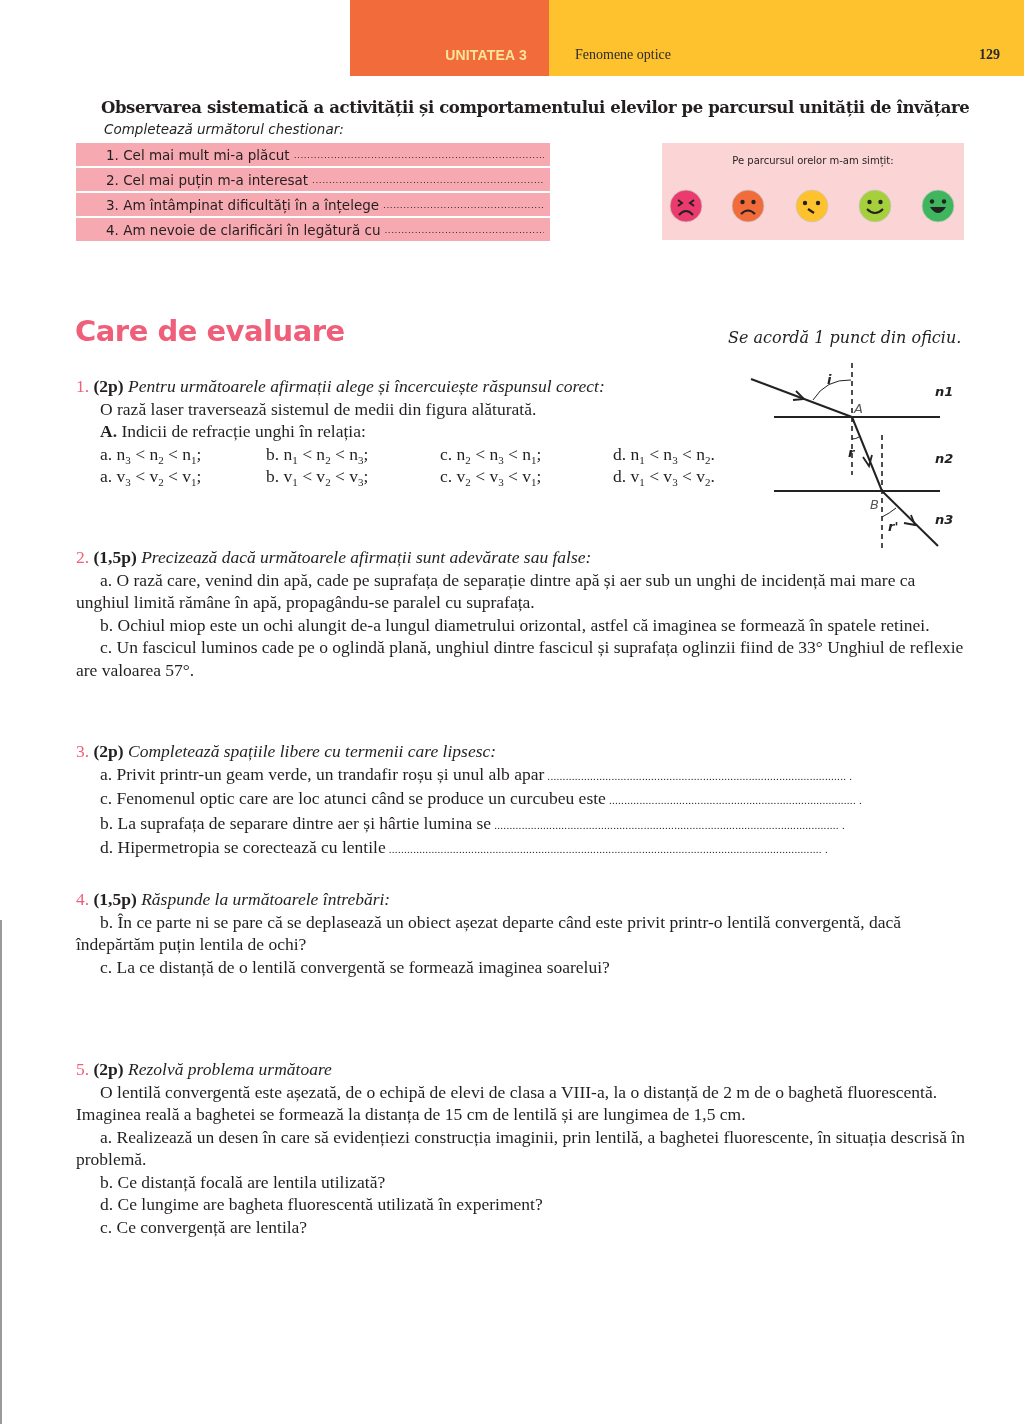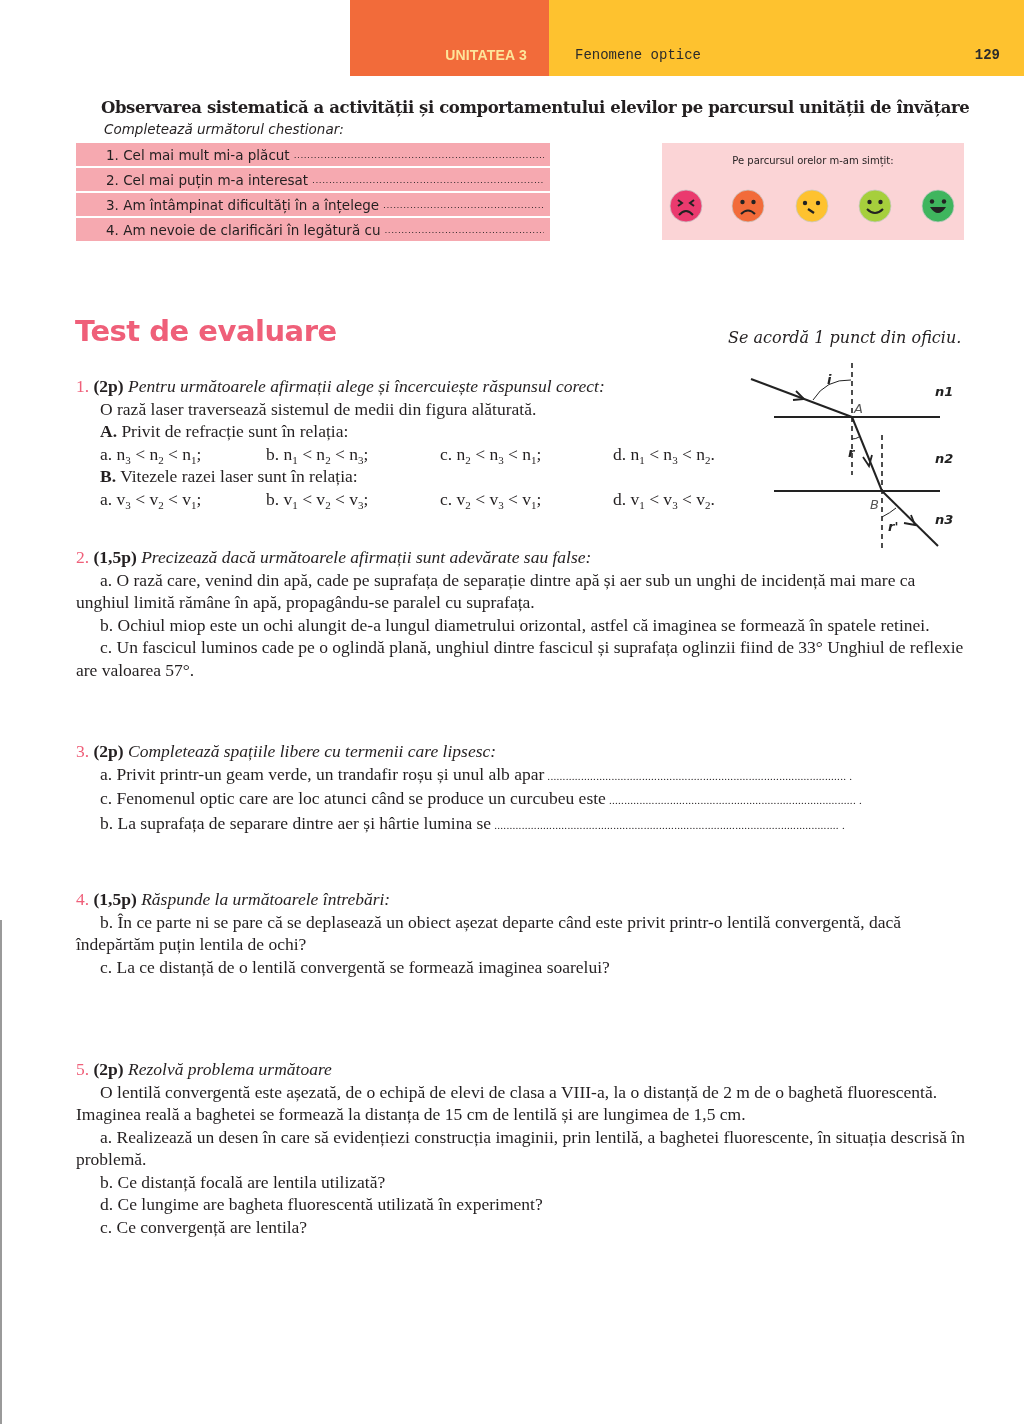--- a/index.html
+++ b/index.html
@@ -3,21 +3,21 @@
 <meta charset="utf-8">
 <style>
   html, body { margin:0; padding:0; }
   body { width:1024px; height:1424px; background:#ffffff; position:relative; overflow:hidden;
          font-family:"DejaVu Serif", serif; color:#231f20; }
   .header { position:absolute; left:350px; top:0; width:674px; height:76px; display:flex; }
   .hdr-unit { width:199px; background:#f26b3a; color:#fde59a; font-family:"Liberation Sans", sans-serif;
               font-weight:bold; font-size:14px; display:flex; align-items:flex-end; justify-content:flex-end;
               padding:0 22px 13px 0; box-sizing:border-box; letter-spacing:0.2px; }
   .hdr-title { flex:1; background:#fec22f; display:flex; align-items:flex-end; justify-content:space-between;
-               padding:0 24px 13px 26px; box-sizing:border-box; font-family:Liberation Mono, monospace;
+               padding:0 24px 13px 26px; box-sizing:border-box; font-family:Liberation Serif, serif;
                font-size:14px; color:#2b2b2b; }
   .hdr-title .page { font-weight:bold; }
 
   .obs-title { position:absolute; left:101px; top:98px; font-family:"DejaVu Serif", serif; font-weight:bold;
                font-size:16.5px; letter-spacing:-0.4px; color:#231f20; }
   .obs-sub { position:absolute; left:104px; top:121px; font-family:"DejaVu Sans", sans-serif; font-style:italic;
              font-size:13.5px; color:#231f20; }
   .quest { position:absolute; left:76px; top:143px; width:474px; }
   .quest-row { height:23px; background:#f6a9b0; margin-bottom:2px; display:flex; align-items:center;
                padding-left:30px; box-sizing:border-box; font-family:"DejaVu Sans", sans-serif; font-size:13.5px;
@@ -113,44 +113,40 @@
     </svg>
     <svg class="face" style="left:259px" viewBox="0 0 34 34">
       <circle cx="17" cy="17" r="16" fill="#3fb55e" stroke="#c9c9c9" stroke-width="0.8"></circle>
       <circle cx="11" cy="12.5" r="2.2" fill="#222"></circle>
       <circle cx="23" cy="12.5" r="2.2" fill="#222"></circle>
       <path d="M9 18 L25 18 Q17 30 9 18 Z" fill="#222"></path>
     </svg>
   </div>
 </div>
 
-<div class="test-title">Test de evaluare</div>
+<div class="test-title">Care de evaluare</div>
 <div class="test-note">Se acordă 1 punct din oficiu.</div>
 
 <div class="q" style="top:375px;width:680px;">
   <div>
     <span class="num">1.</span>
     <span class="pts">(2p)</span>
     <span class="instr">Pentru următoarele afirmații alege și încercuiește răspunsul corect:</span>
   </div>
   <div class="ind">O rază laser traversează sistemul de medii din figura alăturată.</div>
   <div class="ind">
     <b>A.</b>
-    <span>Privit de refracție sunt în relația:</span>
+    <span>Indicii de refracție unghi în relația:</span>
   </div>
   <div class="ind opts" id="optsA">
       <span class="o1">a. n<sub>3</sub> &lt; n<sub>2</sub> &lt; n<sub>1</sub>;</span>
       <span class="o2">b. n<sub>1</sub> &lt; n<sub>2</sub> &lt; n<sub>3</sub>;</span>
       <span class="o3">c. n<sub>2</sub> &lt; n<sub>3</sub> &lt; n<sub>1</sub>;</span>
       <span class="">d. n<sub>1</sub> &lt; n<sub>3</sub> &lt; n<sub>2</sub>.</span>
     </div>
-  <div class="ind">
-    <b>B.</b>
-    <span>Vitezele razei laser sunt în relația:</span>
-  </div>
   <div class="ind opts" id="optsB">
       <span class="o1">a. v<sub>3</sub> &lt; v<sub>2</sub> &lt; v<sub>1</sub>;</span>
       <span class="o2">b. v<sub>1</sub> &lt; v<sub>2</sub> &lt; v<sub>3</sub>;</span>
       <span class="o3">c. v<sub>2</sub> &lt; v<sub>3</sub> &lt; v<sub>1</sub>;</span>
       <span class="">d. v<sub>1</sub> &lt; v<sub>3</sub> &lt; v<sub>2</sub>.</span>
     </div>
 </div>
 
 <svg class="diagram" viewBox="0 0 230 200">
   <line x1="34" y1="62" x2="200" y2="62" stroke="#222" stroke-width="2"></line>
@@ -191,20 +187,21 @@
 
 <div class="q" style="top:740px;width:830px;">
   <div>
     <span class="num">3.</span>
     <span class="pts">(2p)</span>
     <span class="instr">Completează spațiile libere cu termenii care lipsesc:</span>
   </div>
   <div class="ind fill-line q3line"><span>a. Privit printr-un geam verde, un trandafir roșu și unul alb apar</span><span style="font-size: 11px; letter-spacing: 0.3px;"> .................................................................................................. .</span></div>
   <div class="ind fill-line q3line"><span>c. Fenomenul optic care are loc atunci când se produce un curcubeu este</span><span style="font-size: 11px; letter-spacing: 0.3px;"> ................................................................................. .</span></div>
   <div class="ind fill-line q3line"><span>b. La suprafața de separare dintre aer și hârtie lumina se</span><span style="font-size: 11px; letter-spacing: 0.3px;"> ................................................................................................................. .</span></div>
+  <div class="ind fill-line q3line"><span>d. Hipermetropia se corectează cu lentile</span><span style="font-size: 11px; letter-spacing: 0.3px;"> .............................................................................................................................................. .</span></div>
 </div>
 
 <div class="q" style="top:888px;width:890px;">
   <div>
     <span class="num">4.</span>
     <span class="pts">(1,5p)</span>
     <span class="instr">Răspunde la următoarele întrebări:</span>
   </div>
   <div class="wrap">b. În ce parte ni se pare că se deplasează un obiect așezat departe când este privit printr-o lentilă convergentă, dacă îndepărtăm puțin lentila de ochi?</div>
   <div class="wrap">c. La ce distanță de o lentilă convergentă se formează imaginea soarelui?</div>

